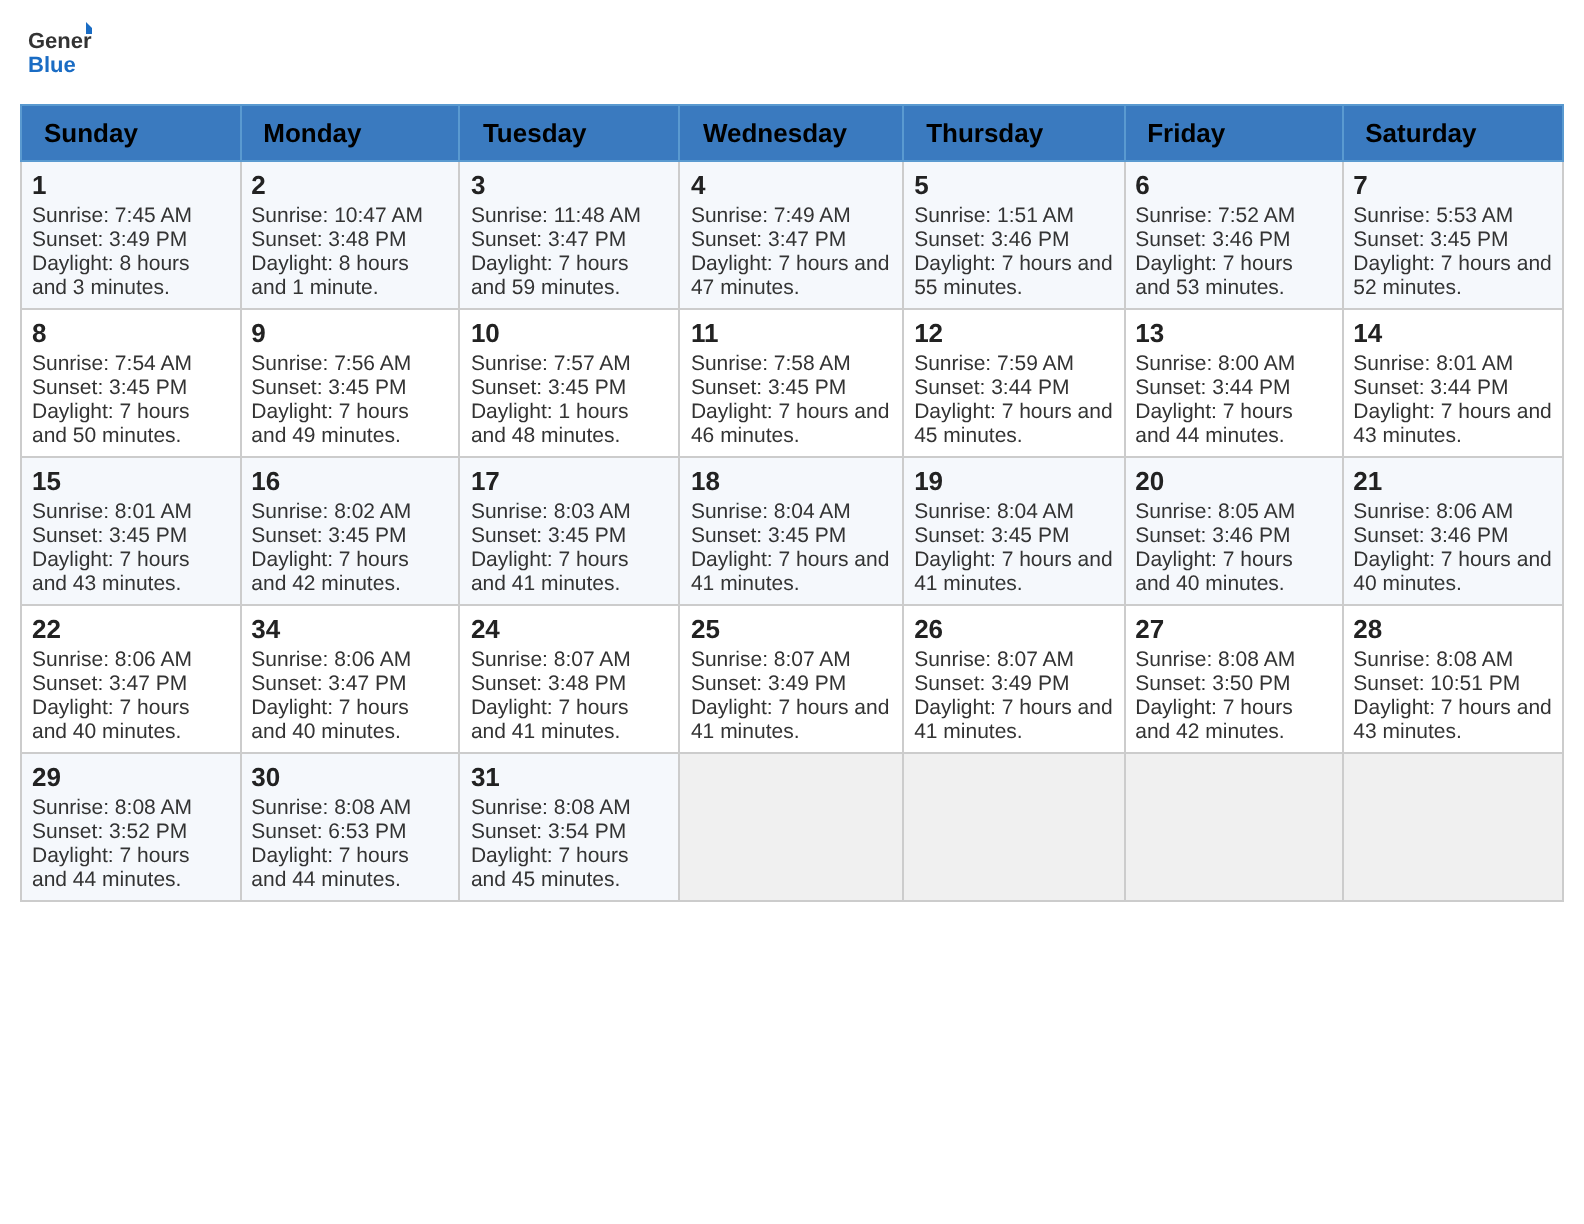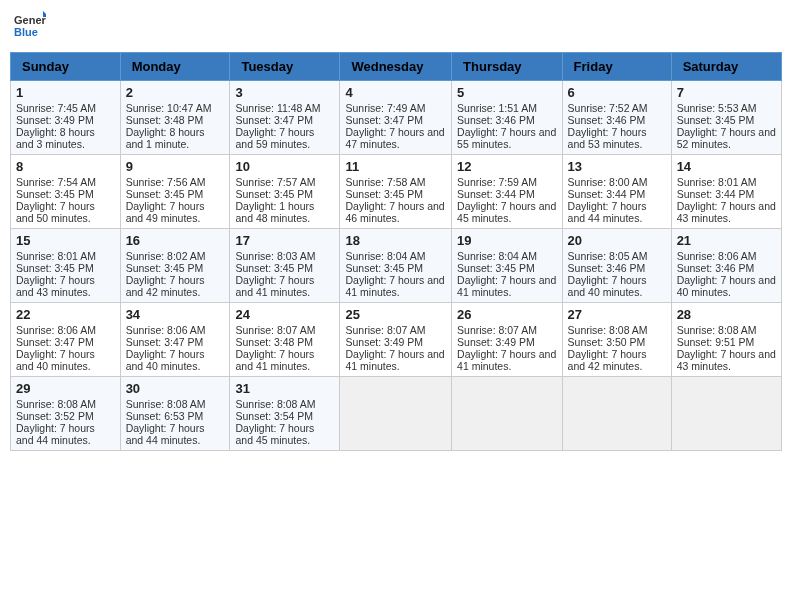--- a/index.html
+++ b/index.html
@@ -130,21 +130,21 @@
         <td><span class="day-num">20</span><span>Sunrise: 8:05 AM</span><br><span>Sunset: 3:46 PM</span><br><span>Daylight: 7 hours and 40 minutes.</span></td>
         <td><span class="day-num">21</span><span>Sunrise: 8:06 AM</span><br><span>Sunset: 3:46 PM</span><br><span>Daylight: 7 hours and 40 minutes.</span></td>
       </tr>
       <tr>
         <td><span class="day-num">22</span><span>Sunrise: 8:06 AM</span><br><span>Sunset: 3:47 PM</span><br><span>Daylight: 7 hours and 40 minutes.</span></td>
         <td><span class="day-num">34</span><span>Sunrise: 8:06 AM</span><br><span>Sunset: 3:47 PM</span><br><span>Daylight: 7 hours and 40 minutes.</span></td>
         <td><span class="day-num">24</span><span>Sunrise: 8:07 AM</span><br><span>Sunset: 3:48 PM</span><br><span>Daylight: 7 hours and 41 minutes.</span></td>
         <td><span class="day-num">25</span><span>Sunrise: 8:07 AM</span><br><span>Sunset: 3:49 PM</span><br><span>Daylight: 7 hours and 41 minutes.</span></td>
         <td><span class="day-num">26</span><span>Sunrise: 8:07 AM</span><br><span>Sunset: 3:49 PM</span><br><span>Daylight: 7 hours and 41 minutes.</span></td>
         <td><span class="day-num">27</span><span>Sunrise: 8:08 AM</span><br><span>Sunset: 3:50 PM</span><br><span>Daylight: 7 hours and 42 minutes.</span></td>
-        <td><span class="day-num">28</span><span>Sunrise: 8:08 AM</span><br><span>Sunset: 9:51 PM</span><br><span>Daylight: 7 hours and 43 minutes.</span></td>
+        <td><span class="day-num">28</span><span>Sunrise: 8:08 AM</span><br><span>Sunset: 10:51 PM</span><br><span>Daylight: 7 hours and 43 minutes.</span></td>
       </tr>
       <tr>
         <td><span class="day-num">29</span><span>Sunrise: 8:08 AM</span><br><span>Sunset: 3:52 PM</span><br><span>Daylight: 7 hours and 44 minutes.</span></td>
         <td><span class="day-num">30</span><span>Sunrise: 8:08 AM</span><br><span>Sunset: 6:53 PM</span><br><span>Daylight: 7 hours and 44 minutes.</span></td>
         <td><span class="day-num">31</span><span>Sunrise: 8:08 AM</span><br><span>Sunset: 3:54 PM</span><br><span>Daylight: 7 hours and 45 minutes.</span></td>
         <td class="cell-empty"></td>
         <td class="cell-empty"></td>
         <td class="cell-empty"></td>
         <td class="cell-empty"></td>
       </tr>

